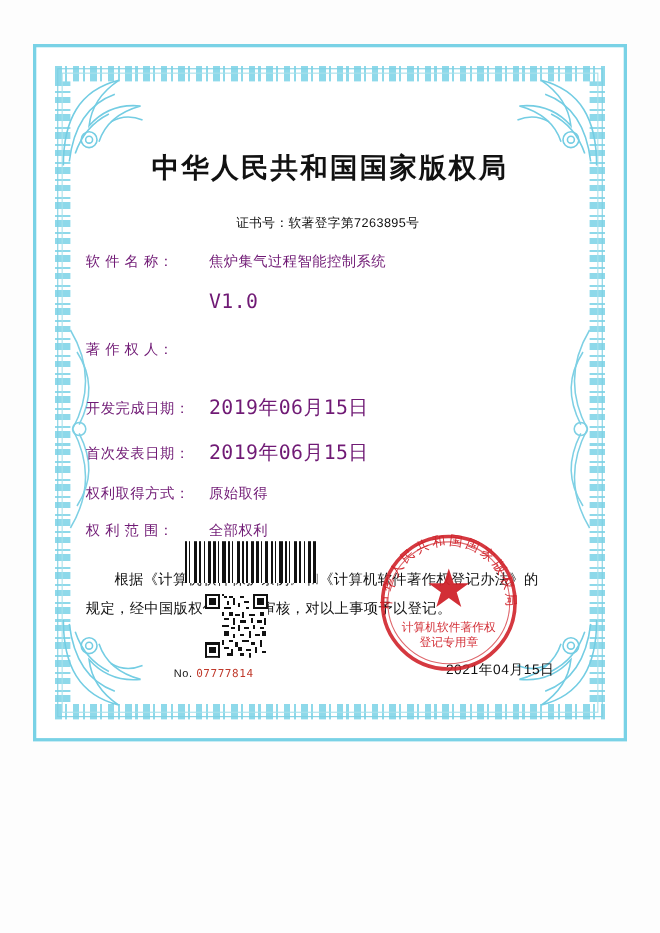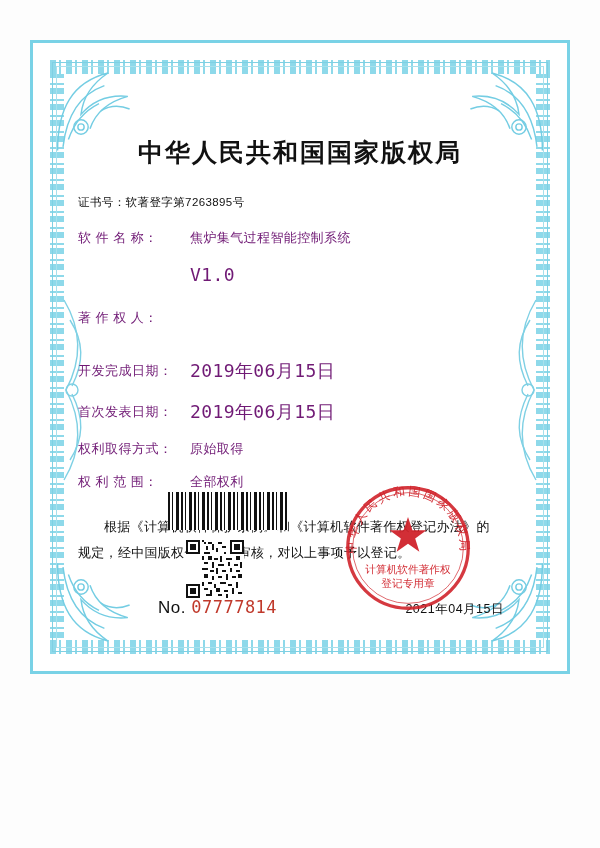--- a/index.html
+++ b/index.html
@@ -83,21 +83,21 @@
   .title2{
     text-align:center;
     font-family:"DejaVu Serif", serif;
     font-weight:bold;
     font-size:25px;
     letter-spacing:2px;
     color:#111;
     margin-top:22px;
   }
   .certno{
-    text-align:left;
+    text-align:center;
     font-size:11.5px;
     color:#111;
     margin-top:26px;
     padding-right:4px;
     letter-spacing:0.4px;
   }
   .rows{margin-top:18px;}
   .row{
     display:flex;
     align-items:center;
@@ -143,21 +143,21 @@
   }
   .qr{
     position:absolute;
     left:108px; top:56px;
     width:58px;height:58px;
   }
   .qr svg{display:block;}
   .serial{
     position:absolute;
     left:80px; bottom:16px;
-    font-size:17px;
+    font-size:10px;
     color:#111;
     letter-spacing:0.5px;
   }
   .serial .num{color:#c0392b;font-family:"DejaVu Sans Mono", monospace;}
   .issuedate{
     position:absolute;
     right:18px; bottom:16px;
     font-size:12.5px;
     color:#111;
     letter-spacing:0.5px;

